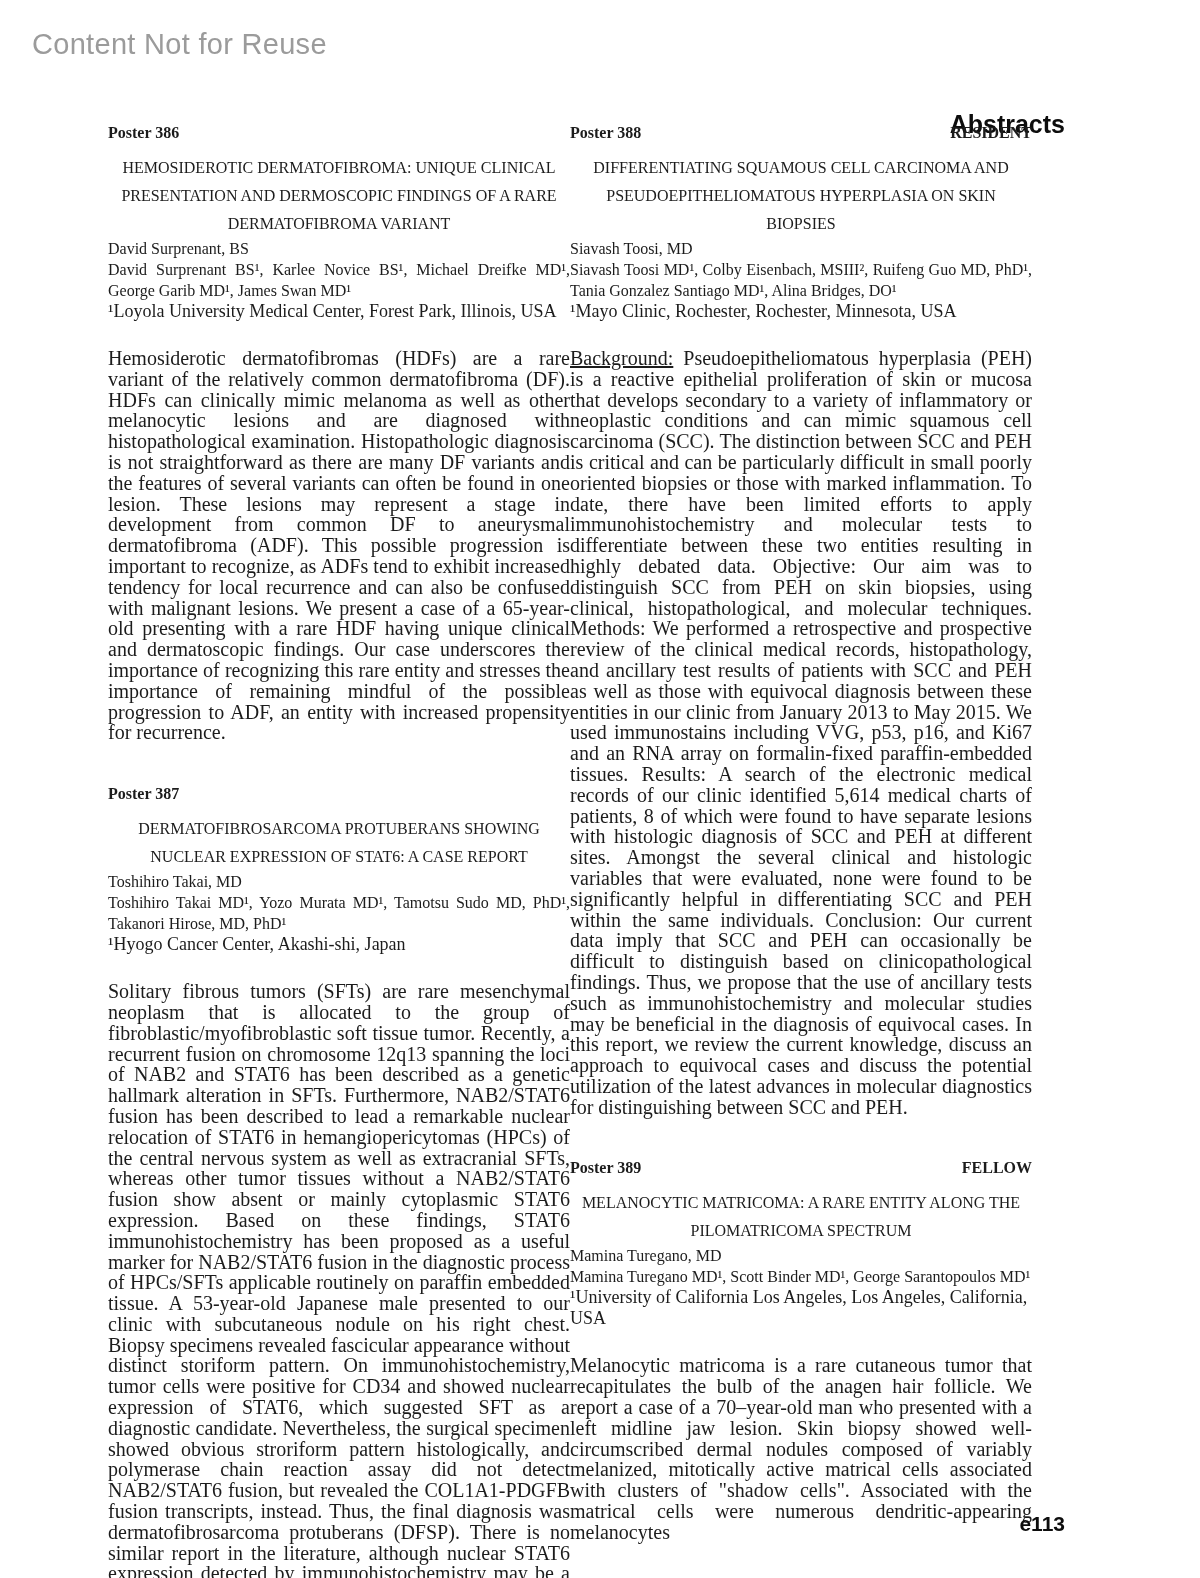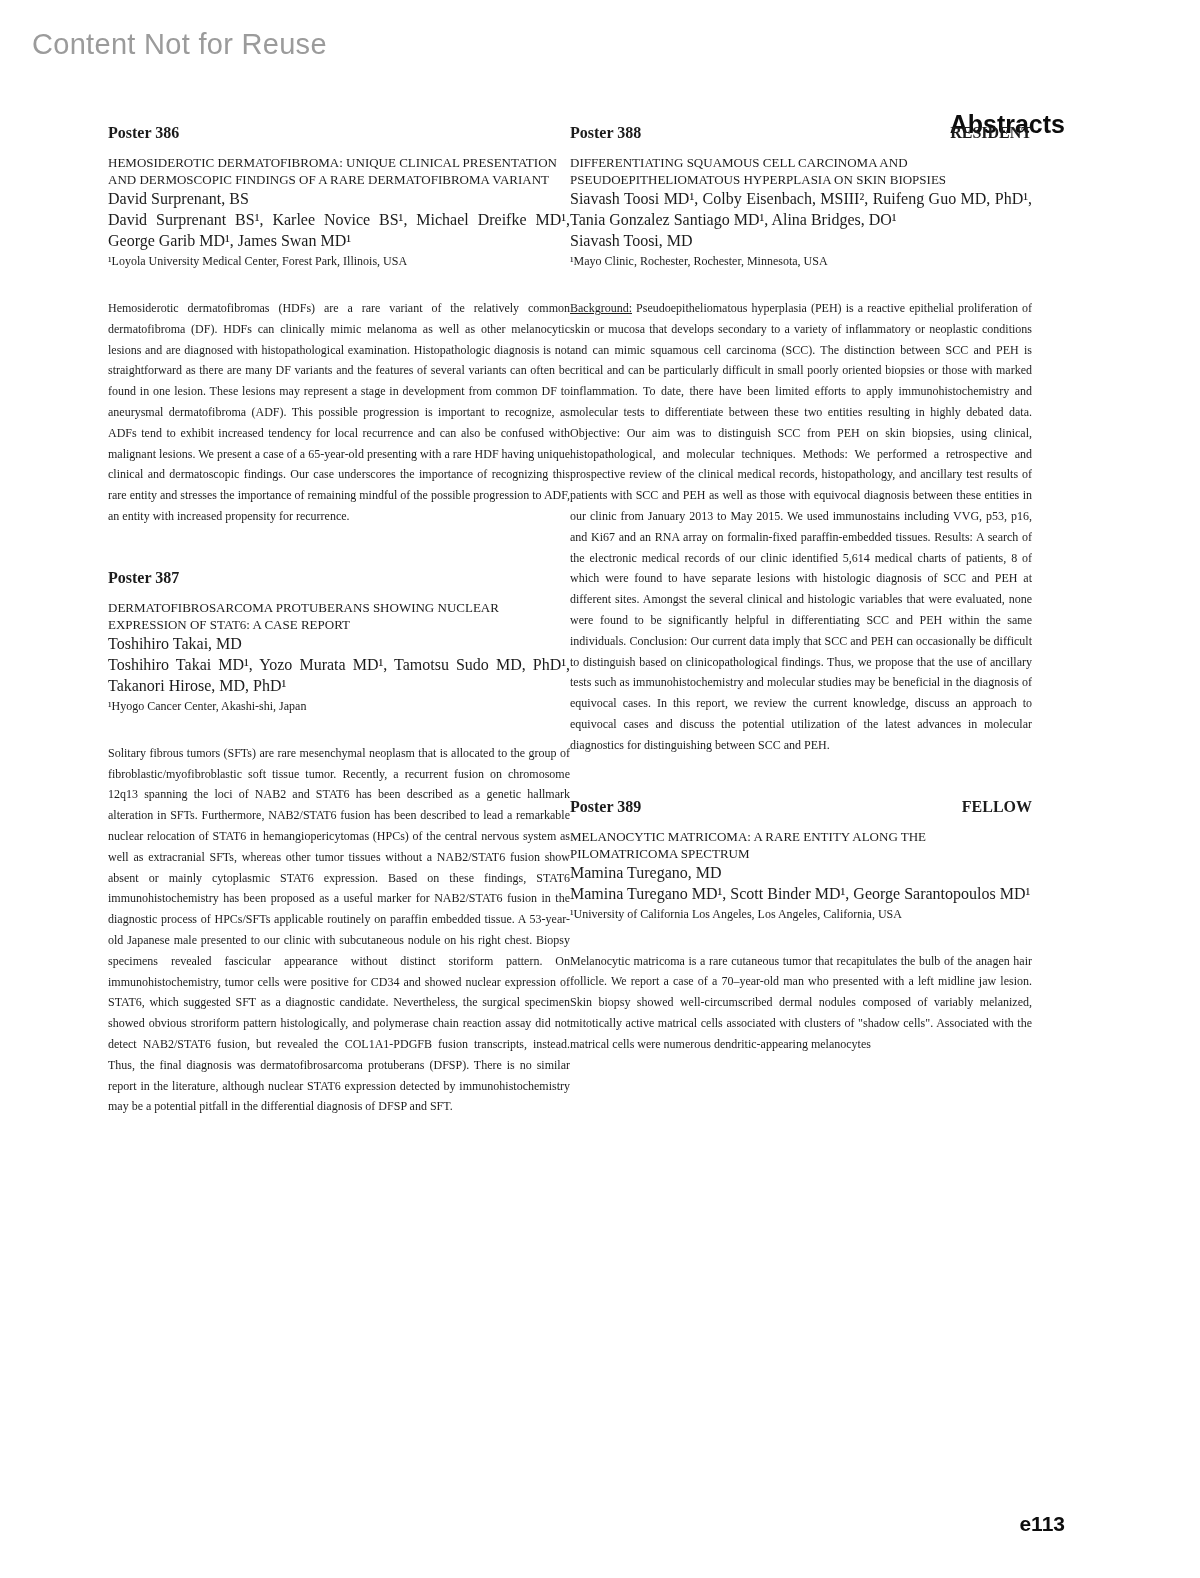--- a/index.html
+++ b/index.html
@@ -43,35 +43,36 @@
   .abstract + .abstract { margin-top:40px; }
   .poster-row {
     display:flex;
     justify-content:space-between;
     font-weight:bold;
     font-size:16px;
     line-height:21px;
   }
   .title {
     margin-top:11px;
-    font-size:13px;
-    line-height:17px;
+    font-size:16px;
+    line-height:28px;
+    text-align:center;
   }
   .byline {
     font-size:16px;
     line-height:21px;
     text-align:justify;
   }
   .affiliation {
-    font-size:12px;
+    font-size:18px;
     line-height:21px;
   }
   .body-text {
     margin-top:26px;
-    font-size:12px;
+    font-size:20px;
     line-height:20.8px;
     text-align:justify;
   }
   .lead {
     font-weight:normal;
     text-decoration:underline;
   }
   .page-number {
     position:absolute;
     right:135px;
@@ -122,22 +123,22 @@
     </div>
 
     <div class="col">
 
       <section class="abstract">
         <div class="poster-row">
           <span class="poster-label">Poster 388</span>
           <span class="poster-tag">RESIDENT</span>
         </div>
         <div class="title">DIFFERENTIATING SQUAMOUS CELL CARCINOMA AND PSEUDOEPITHELIOMATOUS HYPERPLASIA ON SKIN BIOPSIES</div>
+        <div class="byline">Siavash Toosi, MD</div>
         <div class="byline">Siavash Toosi MD¹, Colby Eisenbach, MSIII², Ruifeng Guo MD, PhD¹, Tania Gonzalez Santiago MD¹, Alina Bridges, DO¹</div>
-        <div class="byline">Siavash Toosi, MD</div>
         <div class="affiliation">¹Mayo Clinic, Rochester, Rochester, Minnesota, USA</div>
         <div class="body-text"><span class="lead">Background:</span><span> Pseudoepitheliomatous hyperplasia (PEH) is a reactive epithelial proliferation of skin or mucosa that develops secondary to a variety of inflammatory or neoplastic conditions and can mimic squamous cell carcinoma (SCC). The distinction between SCC and PEH is critical and can be particularly difficult in small poorly oriented biopsies or those with marked inflammation. To date, there have been limited efforts to apply immunohistochemistry and molecular tests to differentiate between these two entities resulting in highly debated data. Objective: Our aim was to distinguish SCC from PEH on skin biopsies, using clinical, histopathological, and molecular techniques. Methods: We performed a retrospective and prospective review of the clinical medical records, histopathology, and ancillary test results of patients with SCC and PEH as well as those with equivocal diagnosis between these entities in our clinic from January 2013 to May 2015. We used immunostains including VVG, p53, p16, and Ki67 and an RNA array on formalin-fixed paraffin-embedded tissues. Results: A search of the electronic medical records of our clinic identified 5,614 medical charts of patients, 8 of which were found to have separate lesions with histologic diagnosis of SCC and PEH at different sites. Amongst the several clinical and histologic variables that were evaluated, none were found to be significantly helpful in differentiating SCC and PEH within the same individuals. Conclusion: Our current data imply that SCC and PEH can occasionally be difficult to distinguish based on clinicopathological findings. Thus, we propose that the use of ancillary tests such as immunohistochemistry and molecular studies may be beneficial in the diagnosis of equivocal cases. In this report, we review the current knowledge, discuss an approach to equivocal cases and discuss the potential utilization of the latest advances in molecular diagnostics for distinguishing between SCC and PEH.</span></div>
       </section>
 
       <section class="abstract">
         <div class="poster-row">
           <span class="poster-label">Poster 389</span>
           <span class="poster-tag">FELLOW</span>
         </div>
         <div class="title">MELANOCYTIC MATRICOMA: A RARE ENTITY ALONG THE PILOMATRICOMA SPECTRUM</div>

